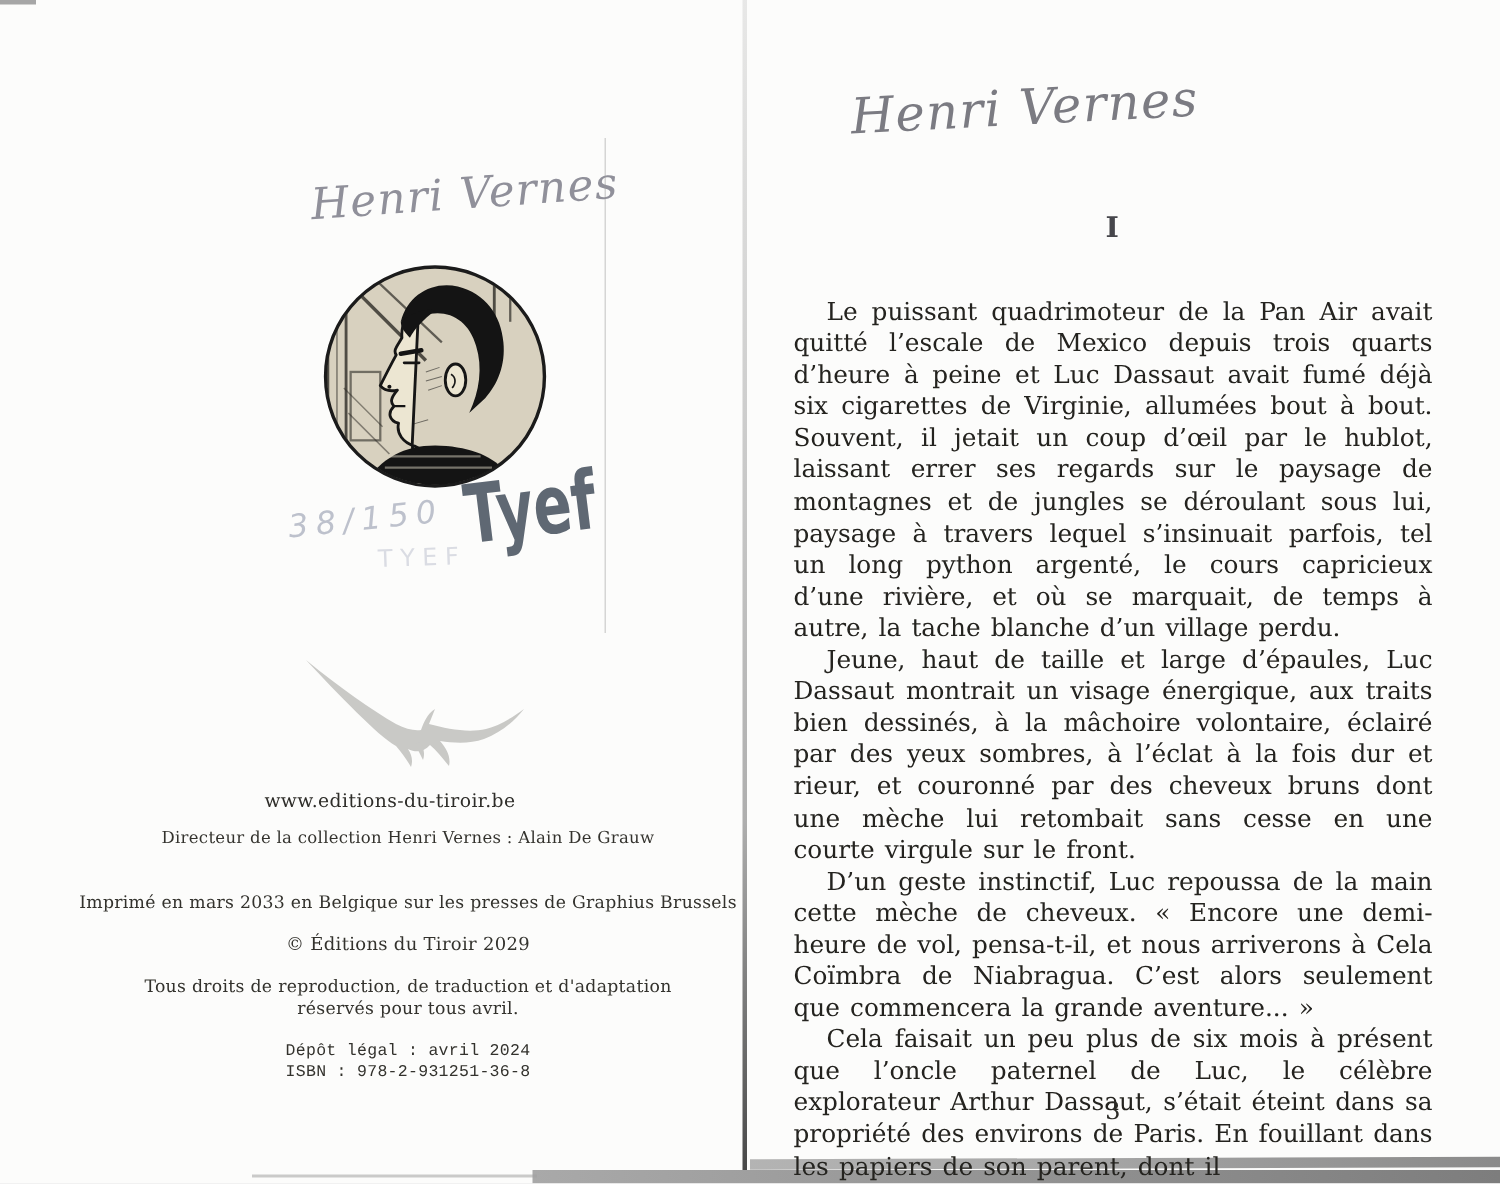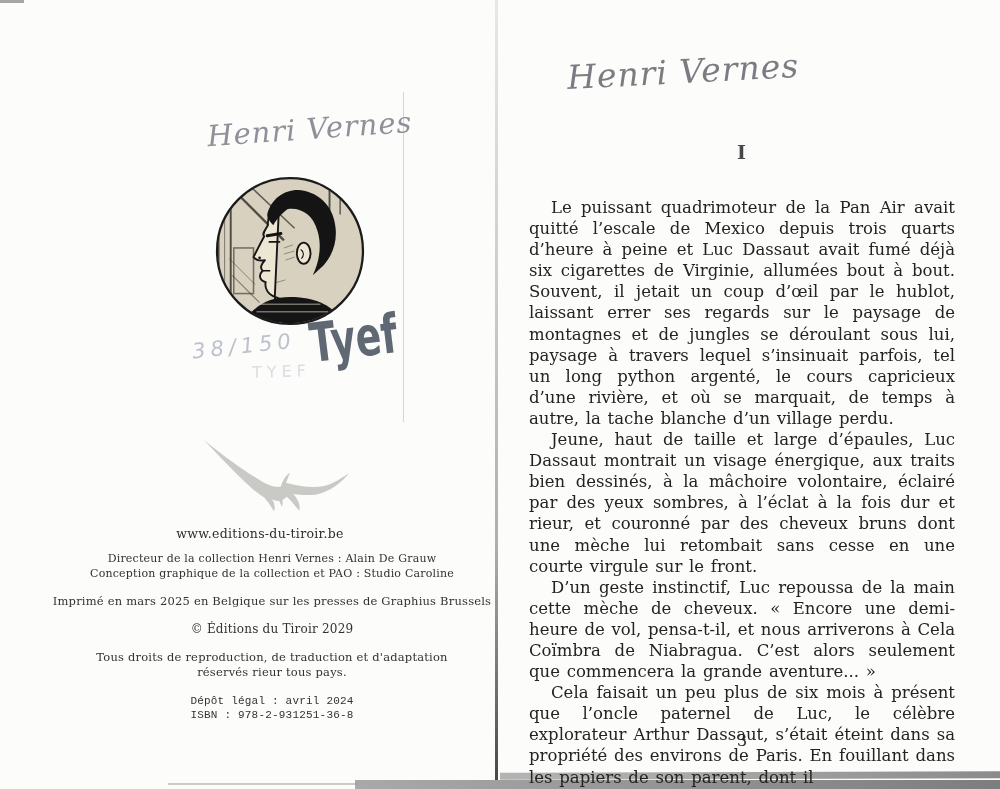--- a/index.html
+++ b/index.html
@@ -166,34 +166,33 @@
         C 112,101 113,107 111,113
         C 107,106 102,99 96,92
         C 78,82 38,40 6,6 Z"></path>
       <path fill="#c9c9c6" d="M120,88 C124,94 125,100 123,106 C120,100 117,94 115,90 Z"></path>
     </svg>
 
     <div class="website">www.editions-du-tiroir.be</div>
 
     <div class="colophon-block c-credits">
       <div>Directeur de la collection Henri Vernes : Alain De Grauw</div>
-      <div>Conception graphique de la collection et PAO : Studio Caroline</div>
     </div>
 
     <div class="colophon-block c-printed">
-      <div>Imprimé en mars 2025 en Belgique sur les presses de Graphius Brussels</div>
+      <div>Imprimé en mars 2033 en Belgique sur les presses de Graphius Brussels</div>
     </div>
 
     <div class="colophon-block c-copyright">
       <div>© Éditions du Tiroir 2029</div>
     </div>
 
     <div class="colophon-block c-rights">
       <div>Tous droits de reproduction, de traduction et d'adaptation</div>
-      <div>réservés rieur tous pays.</div>
+      <div>réservés pour tous avril.</div>
     </div>
 
     <div class="colophon-block c-legal">
       <div>Dépôt légal : avril 2024</div>
       <div>ISBN :  978-2-931251-36-8</div>
     </div>
   </div>
 
   <div class="gutter"></div>
   <div class="plate-edge"></div>

